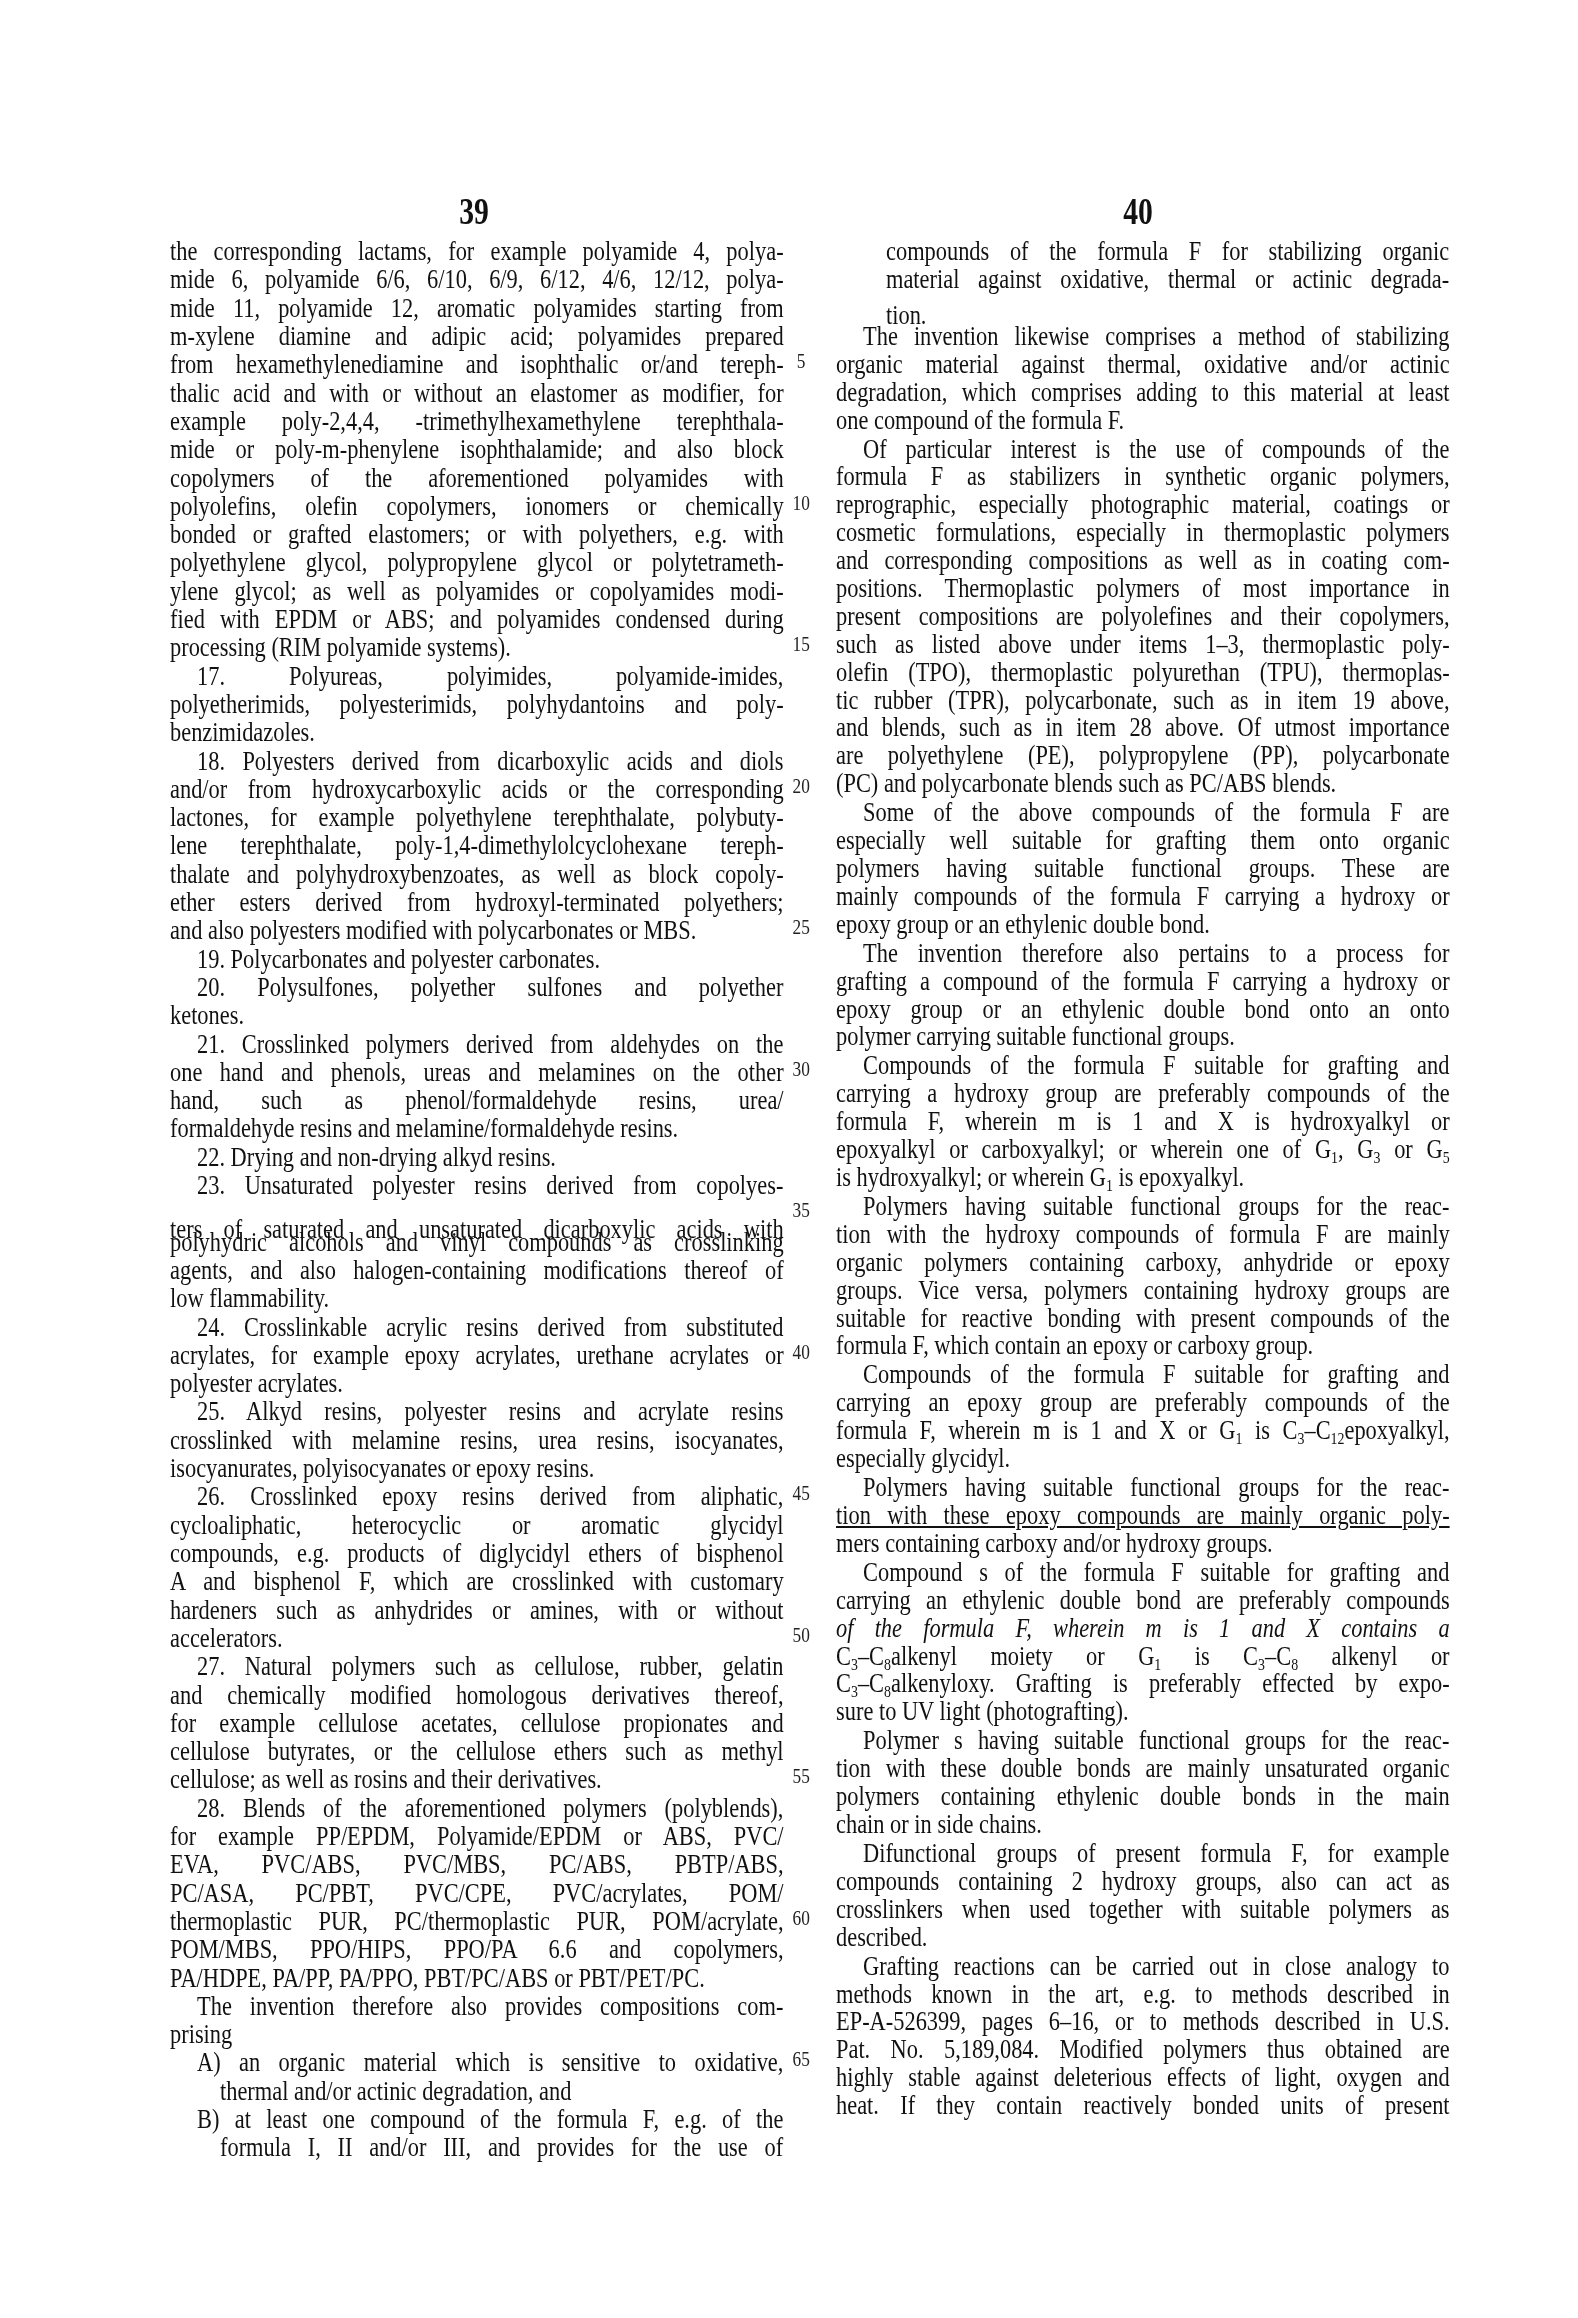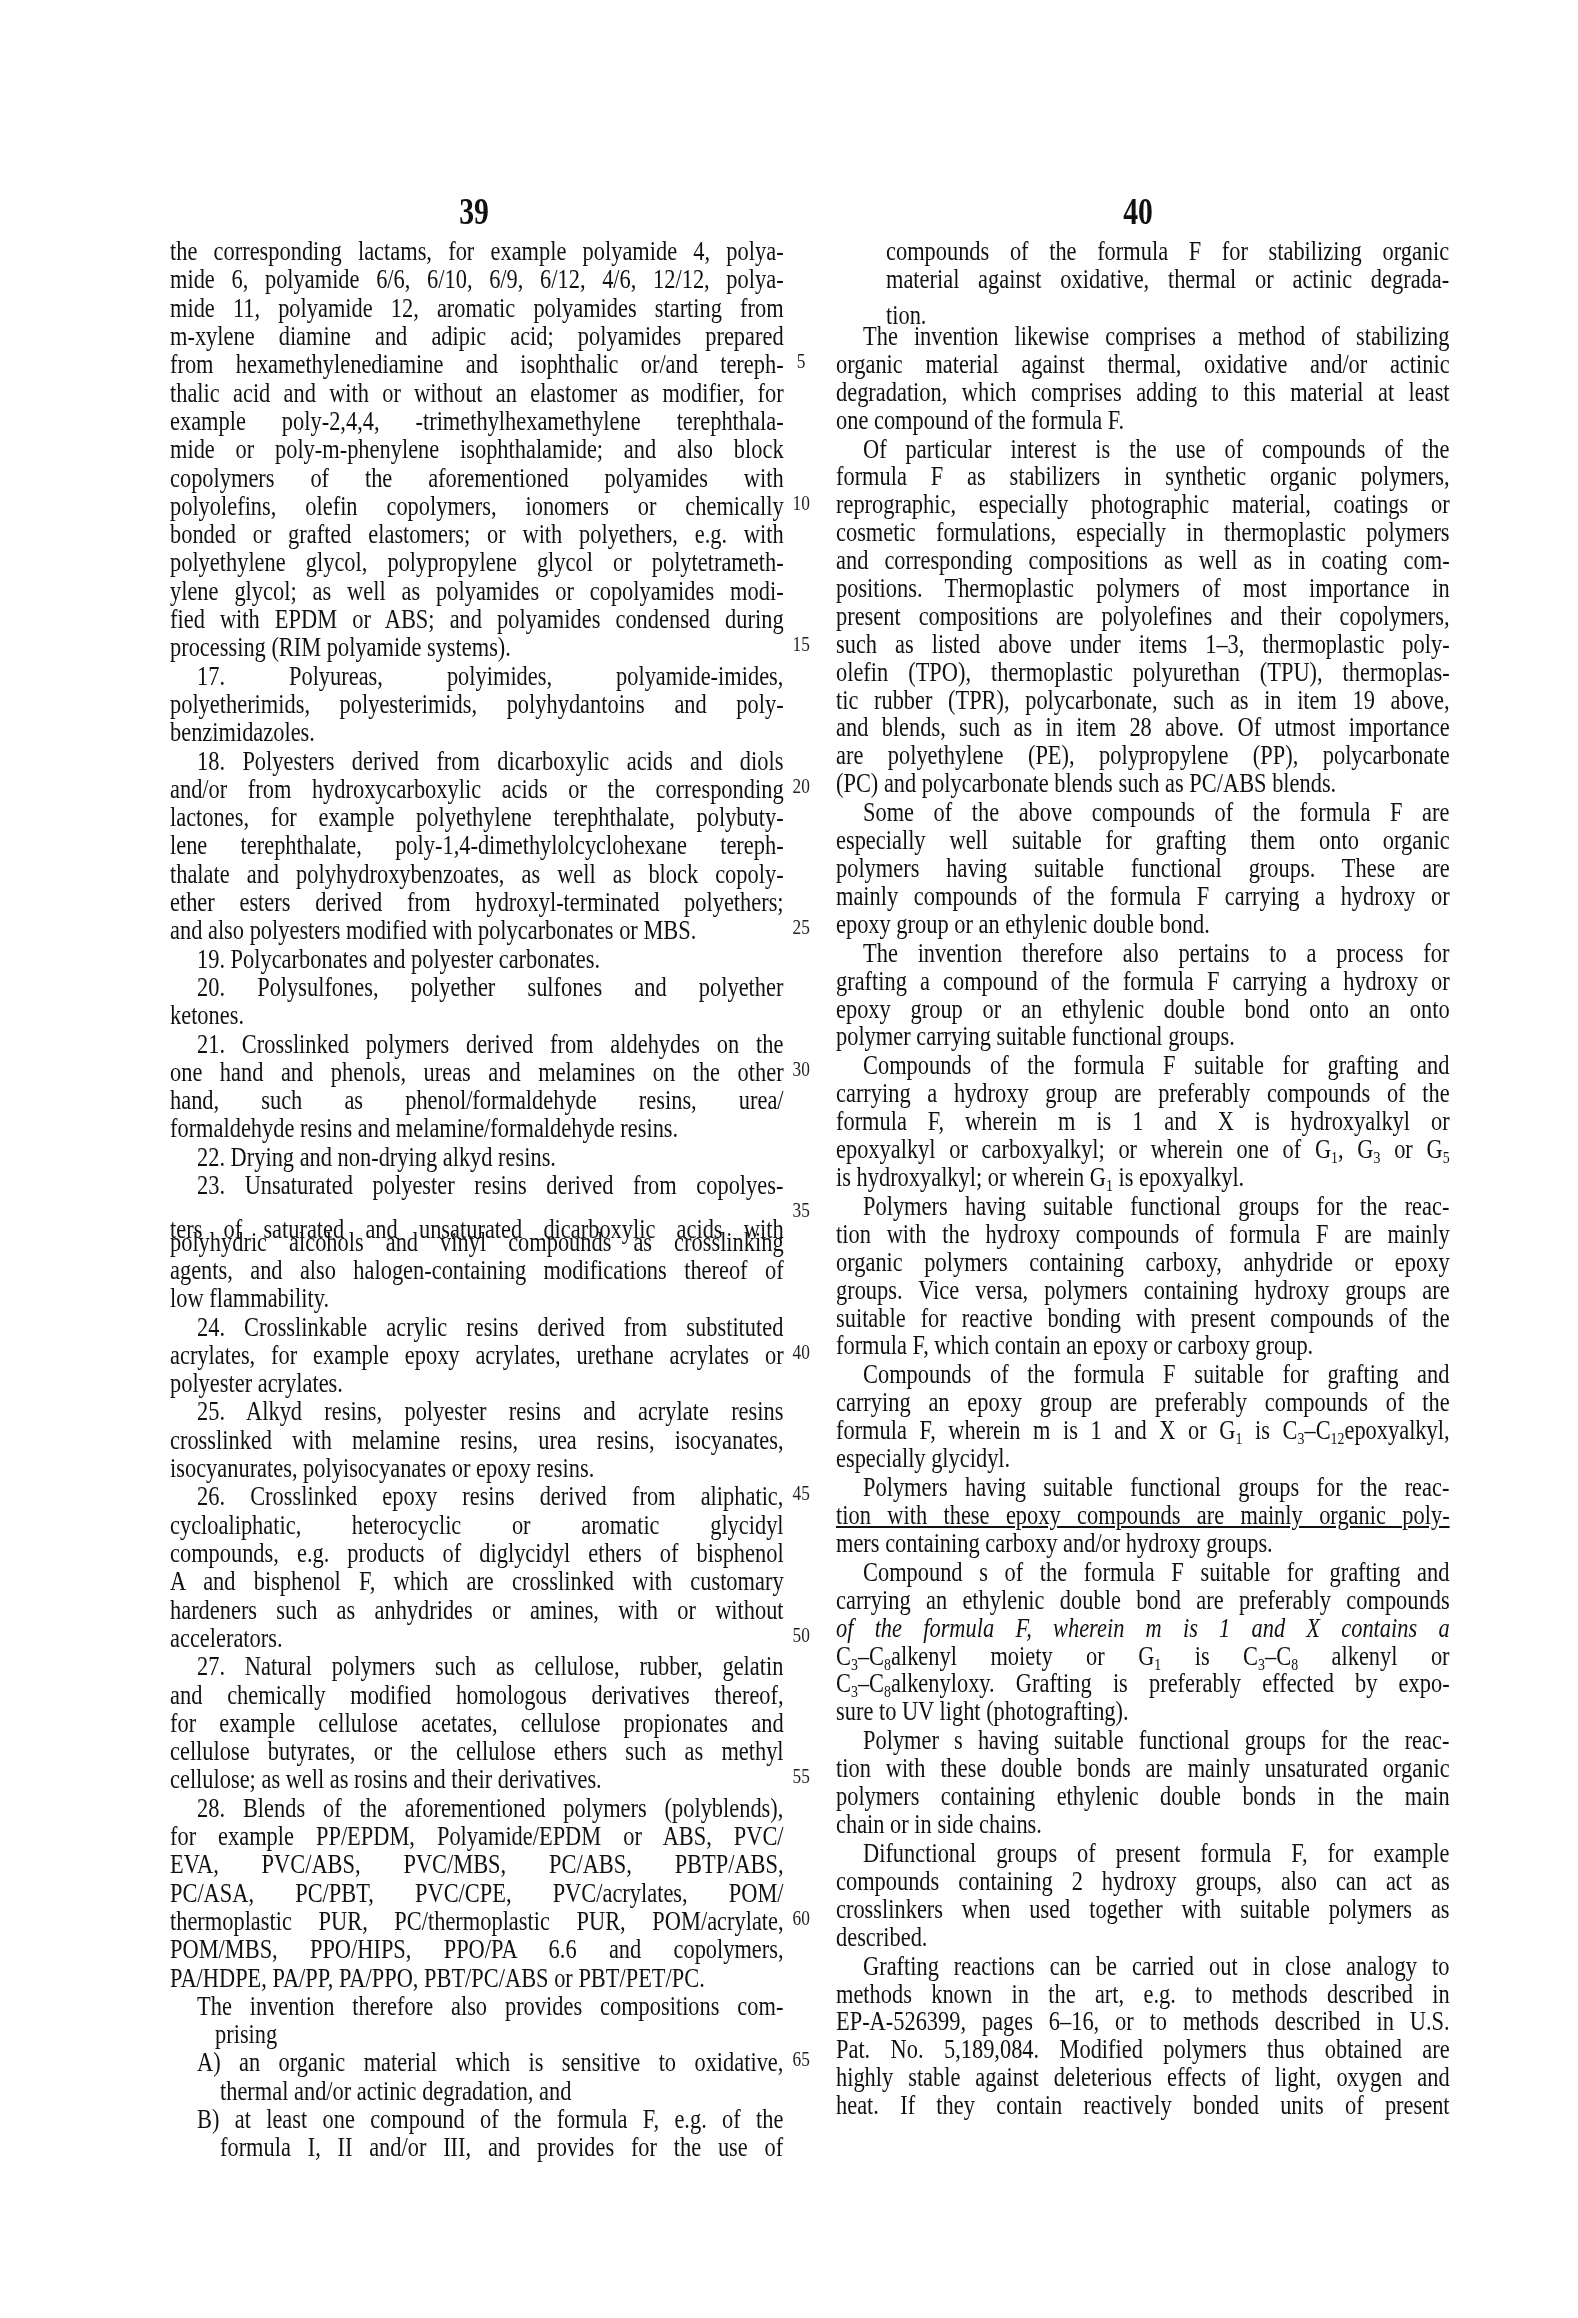--- a/index.html
+++ b/index.html
@@ -210,21 +210,21 @@
       </div>
       <div class="line" style="top: 1934px; left: 170px; width: 614px;">
         <span class="txt" style="width: 767px; transform: scaleX(0.8);">POM/MBS, PPO/HIPS, PPO/PA 6.6 and copolymers,</span>
       </div>
       <div class="line last" style="top: 1963px; left: 170px; width: 614px;">
         <span class="txt" style="width: 767px; transform: scaleX(0.8);">PA/HDPE, PA/PP, PA/PPO, PBT/PC/ABS or PBT/PET/PC.</span>
       </div>
       <div class="line" style="top: 1991px; left: 197px; width: 586px;">
         <span class="txt" style="width: 733px; transform: scaleX(0.8);">The invention therefore also provides compositions com-</span>
       </div>
-      <div class="line last" style="top: 2019px; left: 170px; width: 614px; margin-left: 45px;">
+      <div class="line last" style="top: 2019px; left: 170px; width: 614px;">
         <span class="txt" style="width: 767px; transform: scaleX(0.8);">prising</span>
       </div>
       <div class="line" style="top: 2047px; left: 197px; width: 586px;">
         <span class="txt" style="width: 733px; transform: scaleX(0.8);">A) an organic material which is sensitive to oxidative,</span>
       </div>
       <div class="line last" style="top: 2076px; left: 220px; width: 563px;">
         <span class="txt" style="width: 704px; transform: scaleX(0.8);">thermal and/or actinic degradation, and</span>
       </div>
       <div class="line" style="top: 2104px; left: 197px; width: 586px;">
         <span class="txt" style="width: 733px; transform: scaleX(0.8);">B) at least one compound of the formula F, e.g. of the</span>

